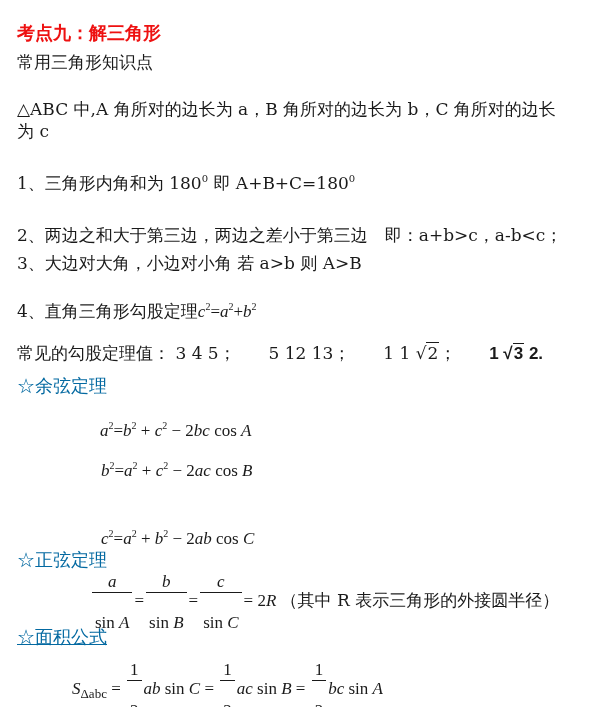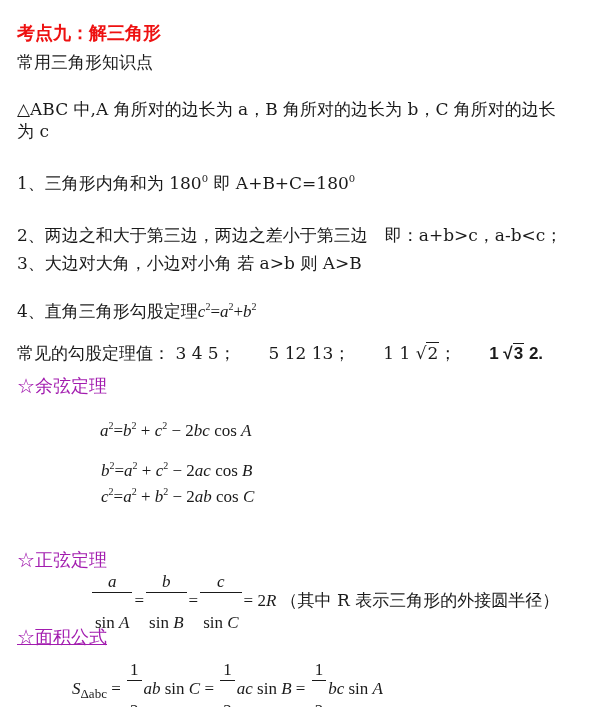--- a/index.html
+++ b/index.html
@@ -3,21 +3,21 @@
 <meta charset="utf-8">
 <style>
   html, body { margin: 0; padding: 0; background: #ffffff; }
   body {
     width: 600px; height: 707px; position: relative; overflow: hidden;
     font-family: "DejaVu Serif", "Liberation Serif", serif;
     color: #1a1a1a;
   }
   .line { position: absolute; left: 17px; white-space: nowrap; font-size: 17px; line-height: 22px; }
   .title { color: #ee1111; font-weight: bold; font-family: "DejaVu Sans", sans-serif; font-size: 18px; }
-  .sec { color: #a21caf; font-size: 18px; }
+  .sec { color: #0369a1; font-size: 18px; }
   .math { font-family: "Liberation Serif", serif; }
   .math i { font-style: italic; }
   .eq { position: absolute; font-family: "Liberation Serif", serif; font-size: 17px; white-space: nowrap; line-height: 22px; }
   .eq i { font-style: italic; }
   sup { font-size: 10px; vertical-align: 7px; line-height: 0; }
   sub { font-size: 13px; vertical-align: -4px; line-height: 0; }
   .frac { display: inline-block; vertical-align: middle; text-align: center; margin: 0 2px; }
   .frac .num { display: block; border-bottom: 1px solid #1a1a1a; padding: 0 3px; line-height: 20px; }
   .frac .den { display: block; line-height: 20px; padding: 0 3px; margin-top: 20px; }
   .sqrt { display: inline-block; }
@@ -50,21 +50,21 @@
   <span style="display:inline-block;width:22px"></span>
   <span><span>1  1</span>&nbsp;<span class="sqrt">√<span class="rad">2</span></span><span>；</span></span>
   <span style="display:inline-block;width:22px"></span>
   <span class="bold"><span>1</span>&nbsp;<span class="sqrt">√<span class="rad">3</span></span>&nbsp;<span>2.</span></span>
 </div>
 
 <div class="line sec" style="top:375px;">☆余弦定理</div>
 
 <div class="eq" style="left:100px;top:420px;"><i>a</i><sup>2</sup>=<i>b</i><sup>2</sup> + <i>c</i><sup>2</sup> − 2<i>bc</i> cos <i>A</i></div>
 <div class="eq" style="left:101px;top:460px;"><i>b</i><sup>2</sup>=<i>a</i><sup>2</sup> + <i>c</i><sup>2</sup> − 2<i>ac</i> cos <i>B</i></div>
-<div class="eq" style="left:101px;top:486px;"><i>c</i><sup>2</sup>=<i>a</i><sup>2</sup> + <i>b</i><sup>2</sup> − 2<i>ab</i> cos <i>C</i></div>
+<div class="eq" style="left:101px;top:528px;"><i>c</i><sup>2</sup>=<i>a</i><sup>2</sup> + <i>b</i><sup>2</sup> − 2<i>ab</i> cos <i>C</i></div>
 
 <div class="line sec" style="top:549px;">☆正弦定理</div>
 
 <div class="eq" style="left:90px;top:572px;">
   <span class="frac"><span class="num"><i>a</i></span><span class="den">sin <i>A</i></span></span>=<span class="frac"><span class="num"><i>b</i></span><span class="den">sin <i>B</i></span></span>=<span class="frac"><span class="num"><i>c</i></span><span class="den">sin <i>C</i></span></span>= 2<i>R</i>
   <span style="font-family:'DejaVu Serif',serif;">（其中 R 表示三角形的外接圆半径）</span>
 </div>
 
 <div class="line sec" style="top:626px;text-decoration:underline;">☆面积公式</div>
 

